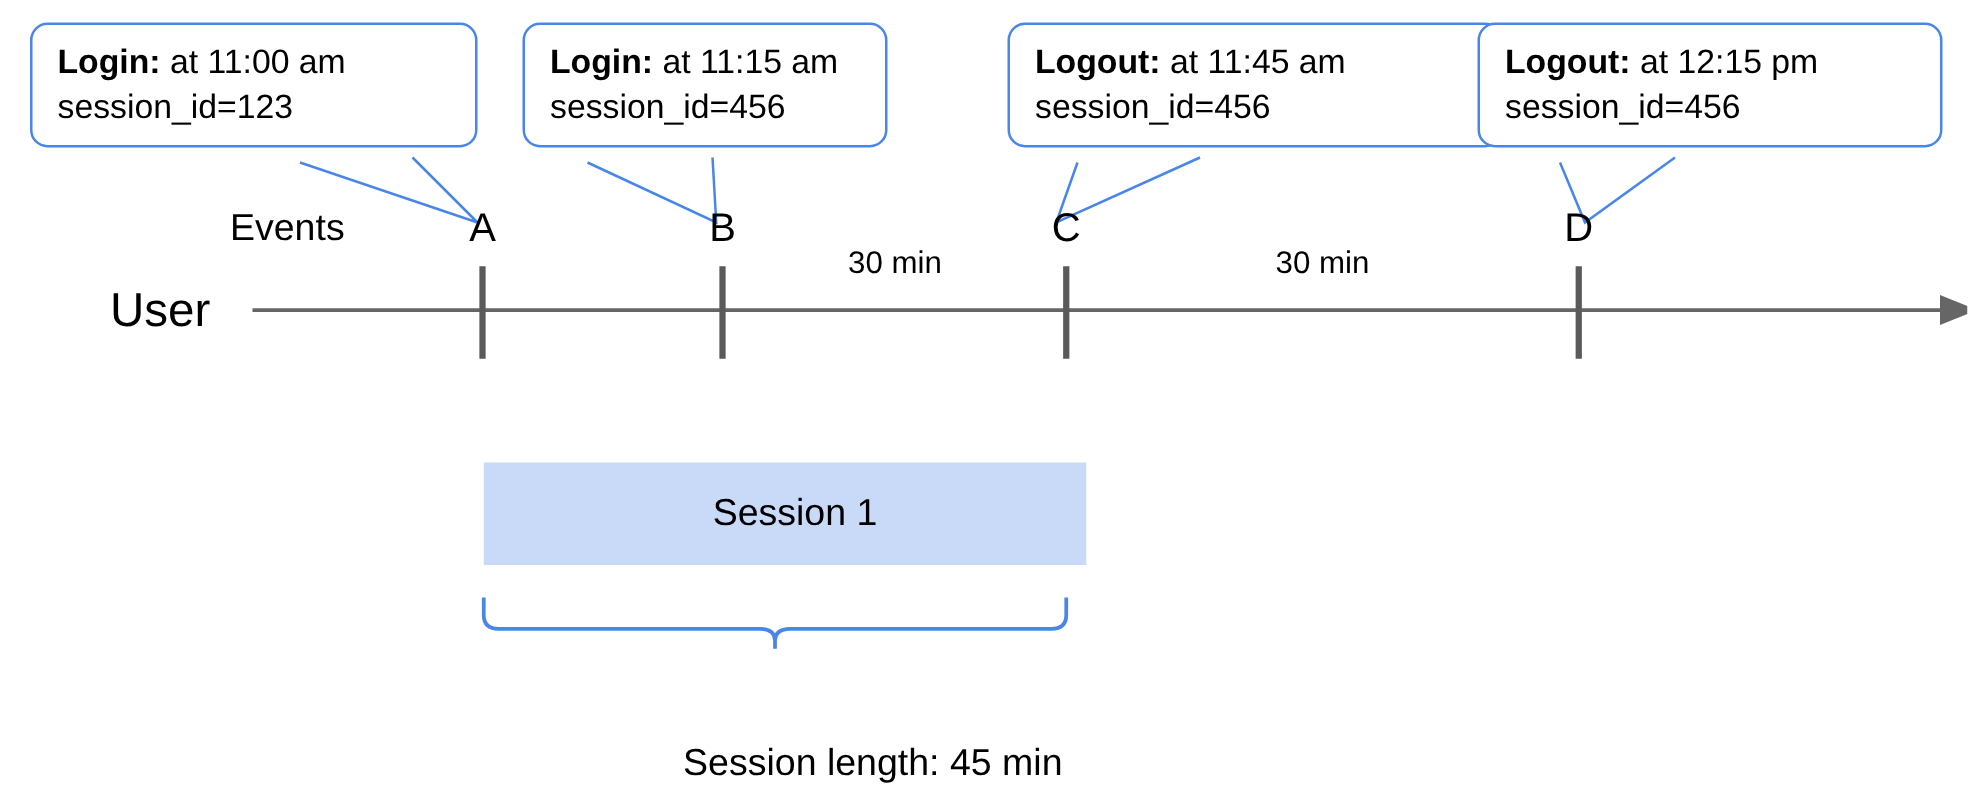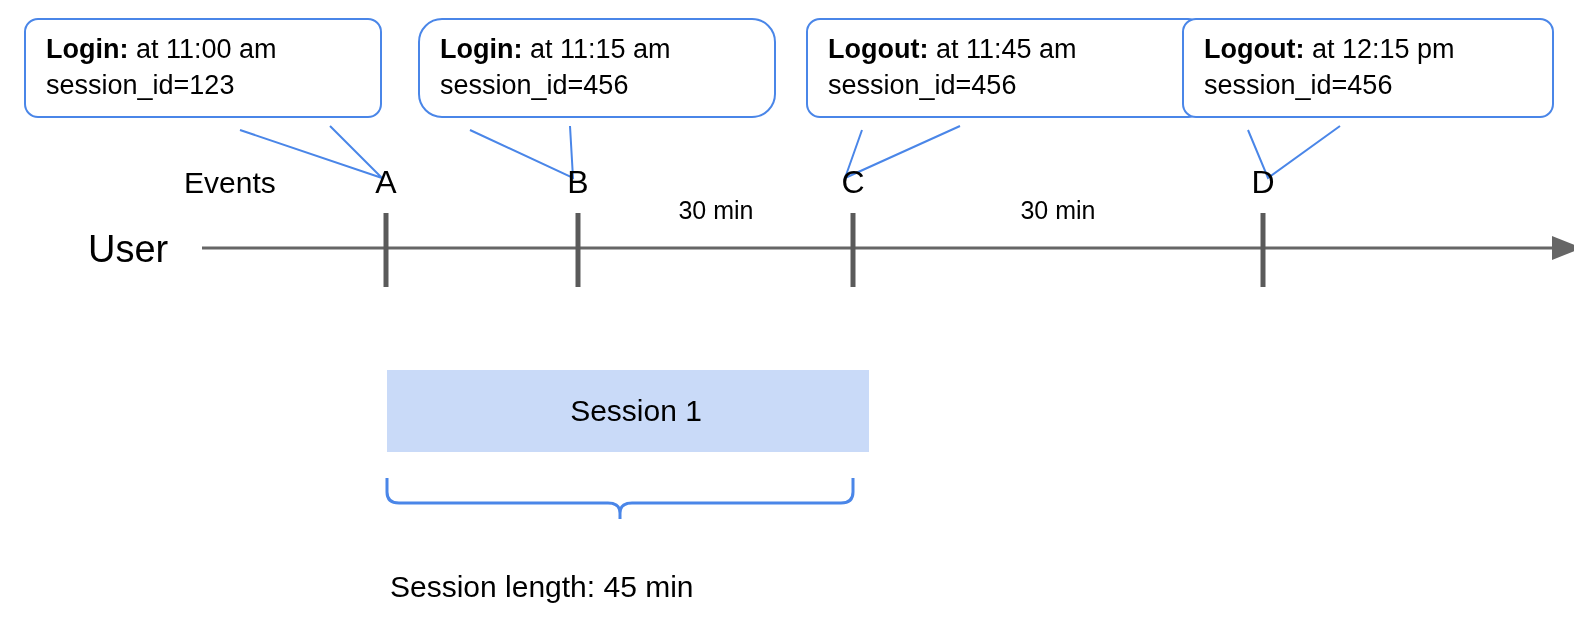--- a/index.html
+++ b/index.html
@@ -77,21 +77,22 @@
     align-items: center;
     justify-content: center;
     font-size: 30px;
     color: #000000;
   }
   .session-length {
     position: absolute;
     font-size: 30px;
     color: #000000;
     white-space: nowrap;
-    text-align: left;
+    text-align: right;
+    margin-top: 24px;
   }
 </style>
 </head>
 <body>
 
 <div id="canvas">
 
   <svg class="svg-layer" viewBox="0 0 1574 630">
 
     <g fill="none" stroke="#4a86e8" stroke-width="2">
@@ -132,21 +133,21 @@
                Q 853 503 853 492
                L 853 478"></path>
     </g>
   </svg>
 
   <div class="callout" style="left:24px; top:18px; width:358px;">
     <span class="ln"><span class="lbl">Login:</span><span> at 11:00 am</span></span>
     <span class="ln">session_id=123</span>
   </div>
 
-  <div class="callout" style="left:418px; top:18px; width:358px;border-radius:24px;">
+  <div class="callout" style="left:418px; top:18px; width:292px;">
     <span class="ln"><span class="lbl">Login:</span><span> at 11:15 am</span></span>
     <span class="ln">session_id=456</span>
   </div>
 
   <div class="callout" style="left:806px; top:18px; width:396px;">
     <span class="ln"><span class="lbl">Logout:</span><span> at 11:45 am</span></span>
     <span class="ln">session_id=456</span>
   </div>
 
   <div class="callout" style="left:1182px; top:18px; width:372px;">

